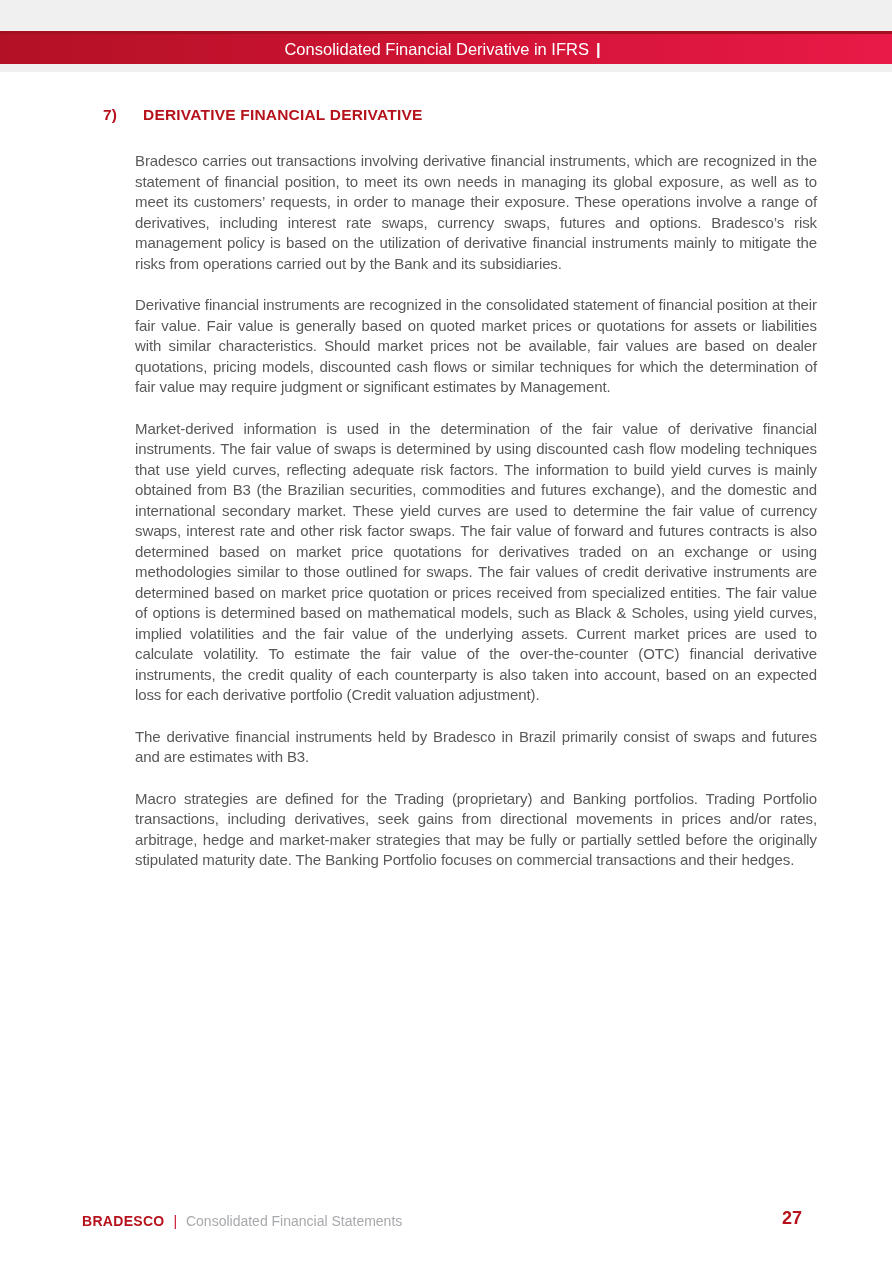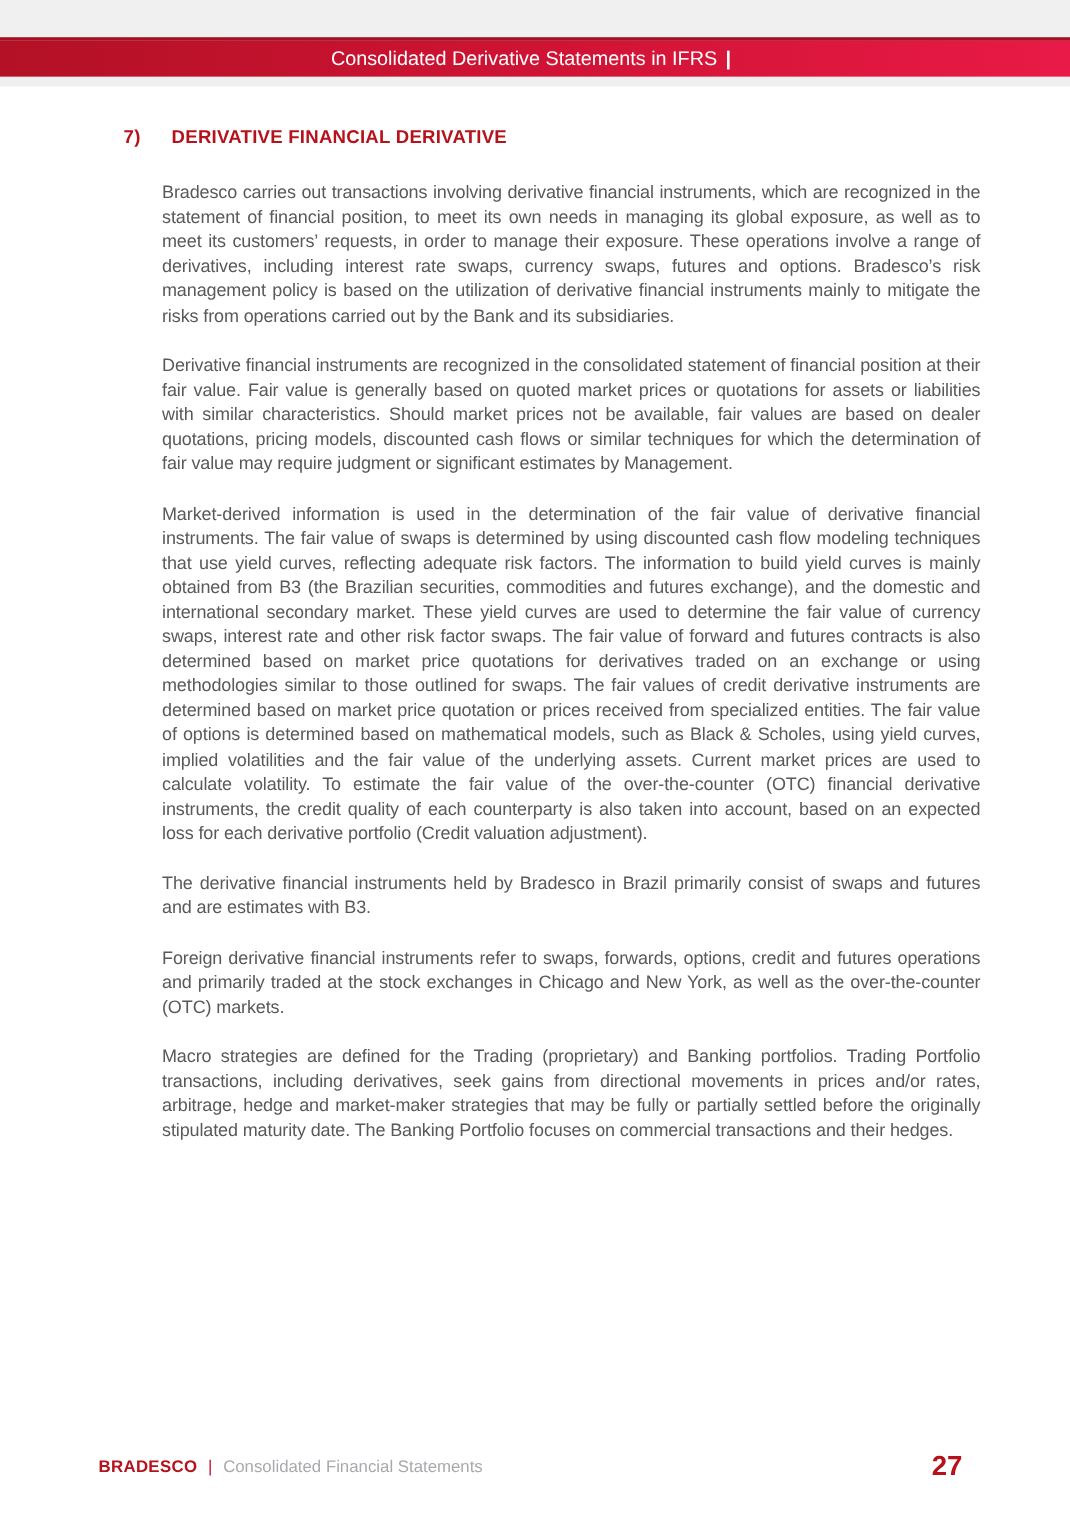--- a/index.html
+++ b/index.html
@@ -64,66 +64,65 @@
     margin: 15px 0 21px 0;
     letter-spacing: -0.1px;
   }
   .footer {
     position: absolute;
     top: 1208px;
     left: 82px;
     right: 90px;
     display: flex;
     justify-content: space-between;
-    align-items: center;
+    align-items: flex-end;
     font-size: 14px;
     white-space: nowrap;
   }
   .footer .brand {
     font-weight: bold;
     color: #b5121b;
     letter-spacing: 0.3px;
   }
   .footer .footer-sep {
     color: #c8102e;
     margin: 0 5px;
   }
   .footer .footer-label {
     color: #a7a9ac;
   }
   .footer .page-num {
     font-weight: bold;
     color: #b5121b;
-    font-size: 23px;
+    font-size: 18px;
   }
 </style>
 </head>
 <body>
 
 <div class="topband"></div>
 
 <div class="banner">
-  <span>Consolidated Derivative Statements in IFRS</span>
+  <span>Consolidated Financial Derivative in IFRS</span>
   <span class="sep">|</span>
 </div>
 
 <div class="subband"></div>
 
 <div class="content">
 
   <div class="section-heading">
     <span class="num">7)</span>
     <span>DERIVATIVE FINANCIAL DERIVATIVE</span>
   </div>
 
   <p class="para">Bradesco carries out transactions involving derivative financial instruments, which are recognized in the statement of financial position, to meet its own needs in managing its global exposure, as well as to meet its customers’ requests, in order to manage their exposure. These operations involve a range of derivatives, including interest rate swaps, currency swaps, futures and options. Bradesco’s risk management policy is based on the utilization of derivative financial instruments mainly to mitigate the risks from operations carried out by the Bank and its subsidiaries.</p>
   <p class="para">Derivative financial instruments are recognized in the consolidated statement of financial position at their fair value. Fair value is generally based on quoted market prices or quotations for assets or liabilities with similar characteristics. Should market prices not be available, fair values are based on dealer quotations, pricing models, discounted cash flows or similar techniques for which the determination of fair value may require judgment or significant estimates by Management.</p>
   <p class="para">Market-derived information is used in the determination of the fair value of derivative financial instruments. The fair value of swaps is determined by using discounted cash flow modeling techniques that use yield curves, reflecting adequate risk factors. The information to build yield curves is mainly obtained from B3 (the Brazilian securities, commodities and futures exchange), and the domestic and international secondary market. These yield curves are used to determine the fair value of currency swaps, interest rate and other risk factor swaps. The fair value of forward and futures contracts is also determined based on market price quotations for derivatives traded on an exchange or using methodologies similar to those outlined for swaps. The fair values of credit derivative instruments are determined based on market price quotation or prices received from specialized entities. The fair value of options is determined based on mathematical models, such as Black &amp; Scholes, using yield curves, implied volatilities and the fair value of the underlying assets. Current market prices are used to calculate volatility. To estimate the fair value of the over-the-counter (OTC) financial derivative instruments, the credit quality of each counterparty is also taken into account, based on an expected loss for each derivative portfolio (Credit valuation adjustment).</p>
   <p class="para">The derivative financial instruments held by Bradesco in Brazil primarily consist of swaps and futures and are estimates with B3.</p>
-  <p class="para">Foreign derivative financial instruments refer to swaps, forwards, options, credit and futures operations and primarily traded at the stock exchanges in Chicago and New York, as well as the over-the-counter (OTC) markets.</p>
   <p class="para">Macro strategies are defined for the Trading (proprietary) and Banking portfolios. Trading Portfolio transactions, including derivatives, seek gains from directional movements in prices and/or rates, arbitrage, hedge and market-maker strategies that may be fully or partially settled before the originally stipulated maturity date. The Banking Portfolio focuses on commercial transactions and their hedges.</p>
 
 </div>
 
 <div class="footer">
   <span>
     <span class="brand">BRADESCO</span>
     <span class="footer-sep">|</span>
     <span class="footer-label">Consolidated Financial Statements</span>
   </span>

